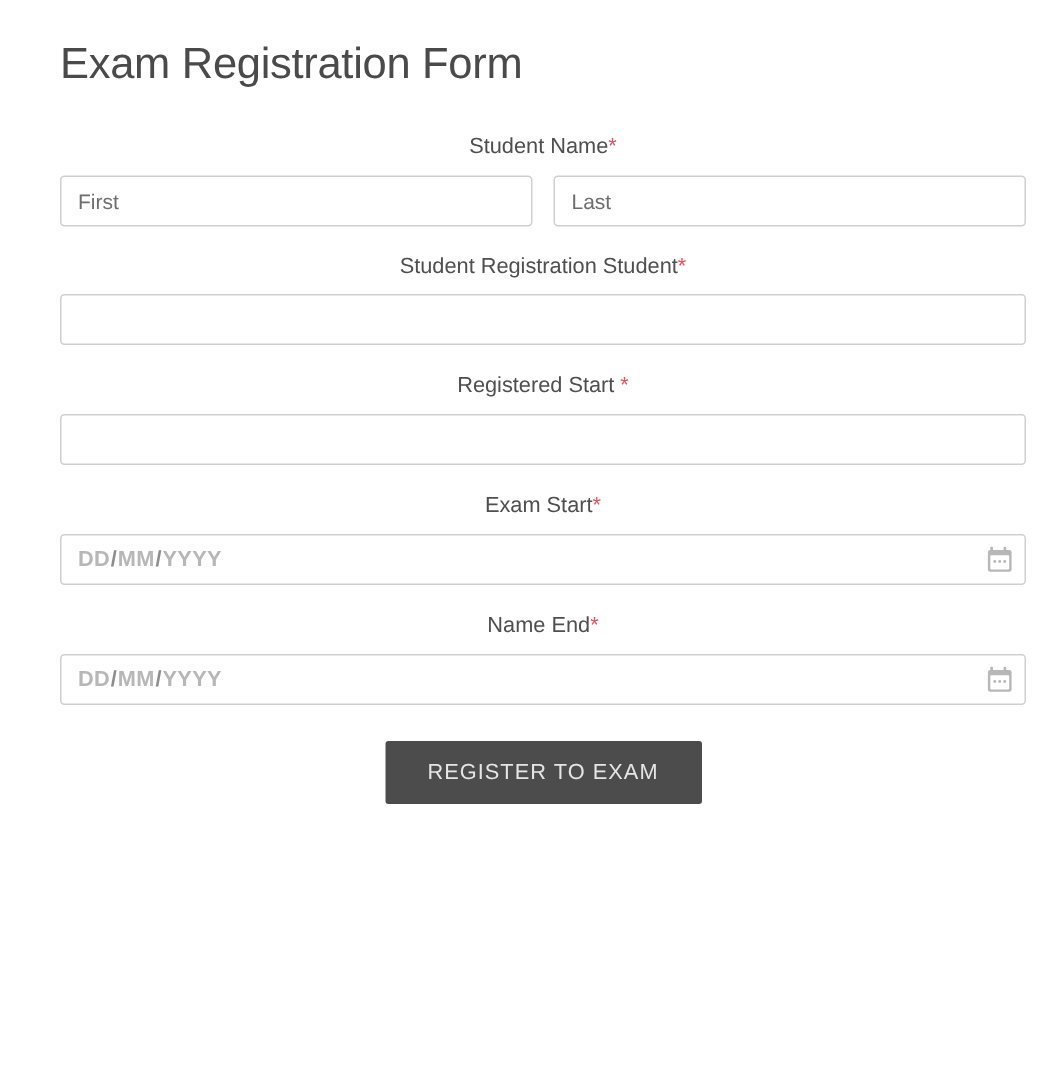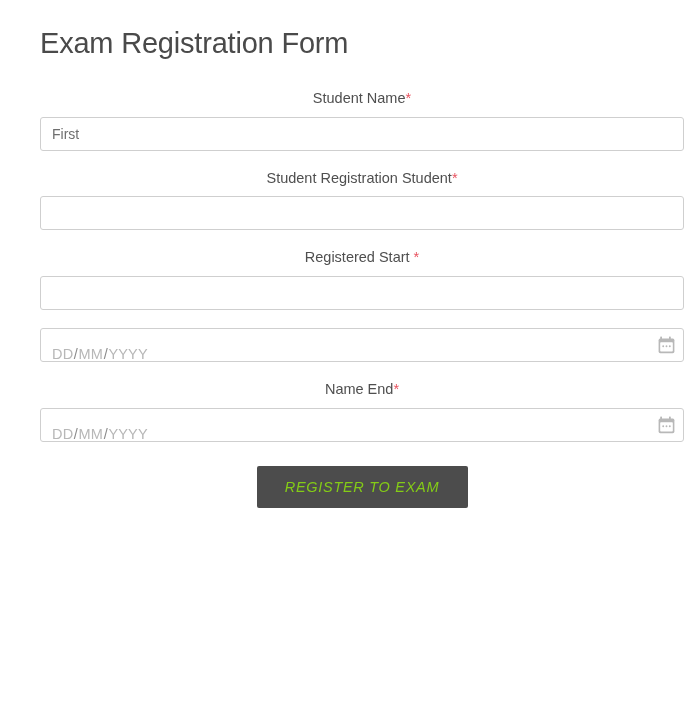--- a/index.html
+++ b/index.html
@@ -111,25 +111,26 @@
     color: #4a4a4a;
     outline: none;
   }
 
   .date-placeholder {
     position: absolute;
     left: 12px;
     top: 0;
     height: 34px;
     display: flex;
-    align-items: flex-end;
+    align-items: center;
     font-size: 14.5px;
     color: #b7b7b7;
     pointer-events: none;
     letter-spacing: 0.2px;
+    font-weight: bold;
   }
 
   .date-placeholder .sep {
     color: #8d8d8d;
     padding: 0 0.5px;
   }
 
   .calendar-icon {
     position: absolute;
     right: 9px;
@@ -175,57 +176,58 @@
     justify-content: center;
   }
 
   .submit-button {
     display: inline-flex;
     align-items: center;
     justify-content: center;
     width: 211px;
     height: 42px;
     background: #4c4c4c;
-    color: #84cc16;
+    color: #e5e5e5;
     border: none;
     border-radius: 2px;
     font-family: "Liberation Sans", sans-serif;
     font-size: 14.5px;
     letter-spacing: 0.7px;
     text-transform: uppercase;
     cursor: pointer;
     padding: 0;
-    font-style: italic;
   }
 </style>
 </head>
 <body>
 
 <div class="form-page">
 
   <h1 class="form-title">Exam Registration Form</h1>
 
   <div class="field-block first-block">
     <span class="field-label"><span>Student Name</span><span class="req-star">*</span></span>
     <div class="name-row">
       <input class="text-input" type="text" placeholder="First" style="">
+      <input class="text-input" type="text" placeholder="Last" style="">
     </div>
   </div>
 
   <div class="field-block">
     <span class="field-label"><span>Student Registration Student</span><span class="req-star">*</span></span>
     <input class="text-input" type="text" placeholder="" style="">
   </div>
 
   <div class="field-block">
     <span class="field-label"><span>Registered Start</span><span class="req-star spaced">*</span></span>
     <input class="text-input" type="text" placeholder="" style="">
   </div>
 
   <div class="field-block">
+    <span class="field-label"><span>Exam Start</span><span class="req-star">*</span></span>
     <div class="date-wrap">
       <input class="date-input" type="text" style="">
       <span class="date-placeholder">
           <span>DD</span>
           <span class="sep">/</span>
           <span>MM</span>
           <span class="sep">/</span>
           <span>YYYY</span>
         </span>
       <span class="calendar-icon">

